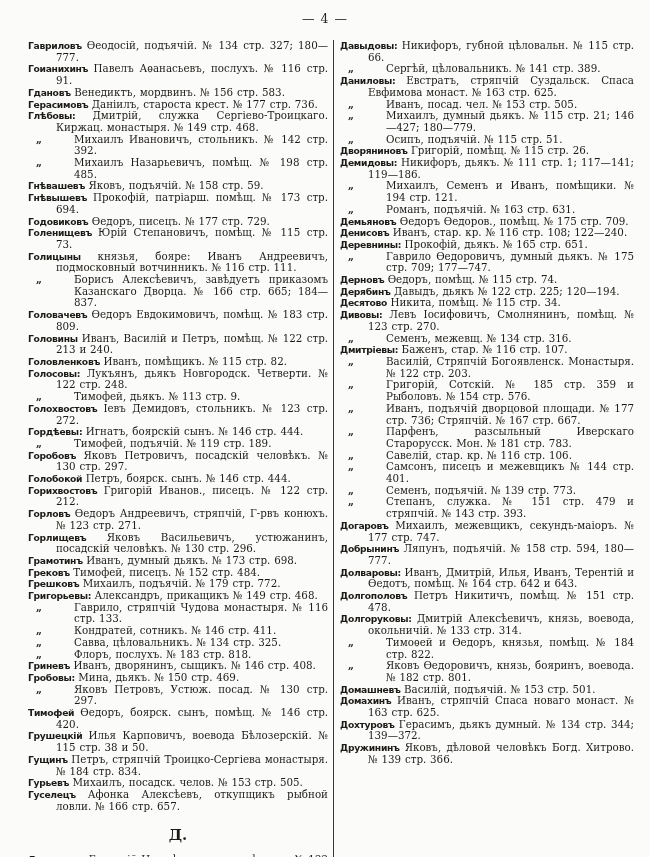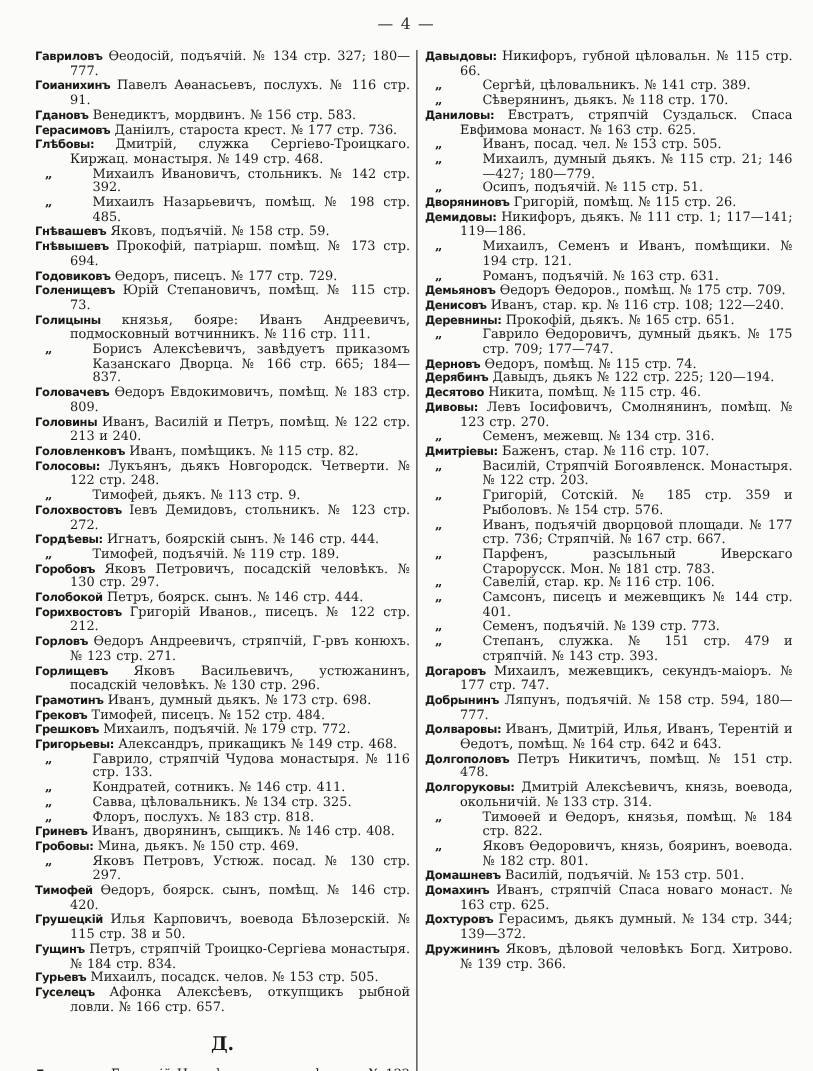--- a/index.html
+++ b/index.html
@@ -115,36 +115,35 @@
         <p class="entry"><span class="surname">Грушецкій </span><span>Илья Карповичъ, воевода Бѣлозерскій. № 115 стр. 38 и 50.</span></p>
         <p class="entry"><span class="surname">Гущинъ </span><span>Петръ, стряпчій Троицко-Сергіева монастыря. № 184 стр. 834.</span></p>
         <p class="entry"><span class="surname">Гурьевъ </span><span>Михаилъ, посадск. челов. № 153 стр. 505.</span></p>
         <p class="entry"><span class="surname">Гуселецъ </span><span>Афонка Алексѣевъ, откупщикъ рыбной ловли. № 166 стр. 657.</span></p>
         <div class="section-heading">Д.</div>
         <p class="entry"><span class="surname">Давыдовы: </span><span>Григорій Никифоровичъ, помѣщикъ. № 122 стр. 213.</span></p>
       </div>
     <div class="col col-right" id="col-right">
         <p class="entry"><span class="surname">Давыдовы: </span><span>Никифоръ, губной цѣловальн. № 115 стр. 66.</span></p>
         <p class="entry ditto"><span class="ditto-mark">„</span><span>Сергѣй, цѣловальникъ. № 141 стр. 389.</span></p>
-        <p class="entry ditto"><span class="ditto-mark">„</span><span>Сѣверянинъ, дьякъ. № 118 стр. 170.</span></p>
         <p class="entry"><span class="surname">Даниловы: </span><span>Евстратъ, стряпчій Суздальск. Спаса Евфимова монаст. № 163 стр. 625.</span></p>
         <p class="entry ditto"><span class="ditto-mark">„</span><span>Иванъ, посад. чел. № 153 стр. 505.</span></p>
         <p class="entry ditto"><span class="ditto-mark">„</span><span>Михаилъ, думный дьякъ. № 115 стр. 21; 146—427; 180—779.</span></p>
         <p class="entry ditto"><span class="ditto-mark">„</span><span>Осипъ, подъячій. № 115 стр. 51.</span></p>
         <p class="entry"><span class="surname">Дворяниновъ </span><span>Григорій, помѣщ. № 115 стр. 26.</span></p>
         <p class="entry"><span class="surname">Демидовы: </span><span>Никифоръ, дьякъ. № 111 стр. 1; 117—141; 119—186.</span></p>
         <p class="entry ditto"><span class="ditto-mark">„</span><span>Михаилъ, Семенъ и Иванъ, помѣщики. № 194 стр. 121.</span></p>
         <p class="entry ditto"><span class="ditto-mark">„</span><span>Романъ, подъячій. № 163 стр. 631.</span></p>
         <p class="entry"><span class="surname">Демьяновъ </span><span>Ѳедоръ Ѳедоров., помѣщ. № 175 стр. 709.</span></p>
         <p class="entry"><span class="surname">Денисовъ </span><span>Иванъ, стар. кр. № 116 стр. 108; 122—240.</span></p>
         <p class="entry"><span class="surname">Деревнины: </span><span>Прокофій, дьякъ. № 165 стр. 651.</span></p>
         <p class="entry ditto"><span class="ditto-mark">„</span><span>Гаврило Ѳедоровичъ, думный дьякъ. № 175 стр. 709; 177—747.</span></p>
         <p class="entry"><span class="surname">Дерновъ </span><span>Ѳедоръ, помѣщ. № 115 стр. 74.</span></p>
         <p class="entry"><span class="surname">Дерябинъ </span><span>Давыдъ, дьякъ № 122 стр. 225; 120—194.</span></p>
-        <p class="entry"><span class="surname">Десятово </span><span>Никита, помѣщ. № 115 стр. 46.</span></p>
+        <p class="entry"><span class="surname">Десятово </span><span>Никита, помѣщ. № 115 стр. 34.</span></p>
         <p class="entry"><span class="surname">Дивовы: </span><span>Левъ Іосифовичъ, Смолнянинъ, помѣщ. № 123 стр. 270.</span></p>
         <p class="entry ditto"><span class="ditto-mark">„</span><span>Семенъ, межевщ. № 134 стр. 316.</span></p>
         <p class="entry"><span class="surname">Дмитріевы: </span><span>Баженъ, стар. № 116 стр. 107.</span></p>
         <p class="entry ditto"><span class="ditto-mark">„</span><span>Василій, Стряпчій Богоявленск. Монастыря. № 122 стр. 203.</span></p>
         <p class="entry ditto"><span class="ditto-mark">„</span><span>Григорій, Сотскій. № 185 стр. 359 и Рыболовъ. № 154 стр. 576.</span></p>
         <p class="entry ditto"><span class="ditto-mark">„</span><span>Иванъ, подъячій дворцовой площади. № 177 стр. 736; Стряпчій. № 167 стр. 667.</span></p>
         <p class="entry ditto"><span class="ditto-mark">„</span><span>Парфенъ, разсыльный Иверскаго Старорусск. Мон. № 181 стр. 783.</span></p>
         <p class="entry ditto"><span class="ditto-mark">„</span><span>Савелій, стар. кр. № 116 стр. 106.</span></p>
         <p class="entry ditto"><span class="ditto-mark">„</span><span>Самсонъ, писецъ и межевщикъ № 144 стр. 401.</span></p>
         <p class="entry ditto"><span class="ditto-mark">„</span><span>Семенъ, подъячій. № 139 стр. 773.</span></p>

